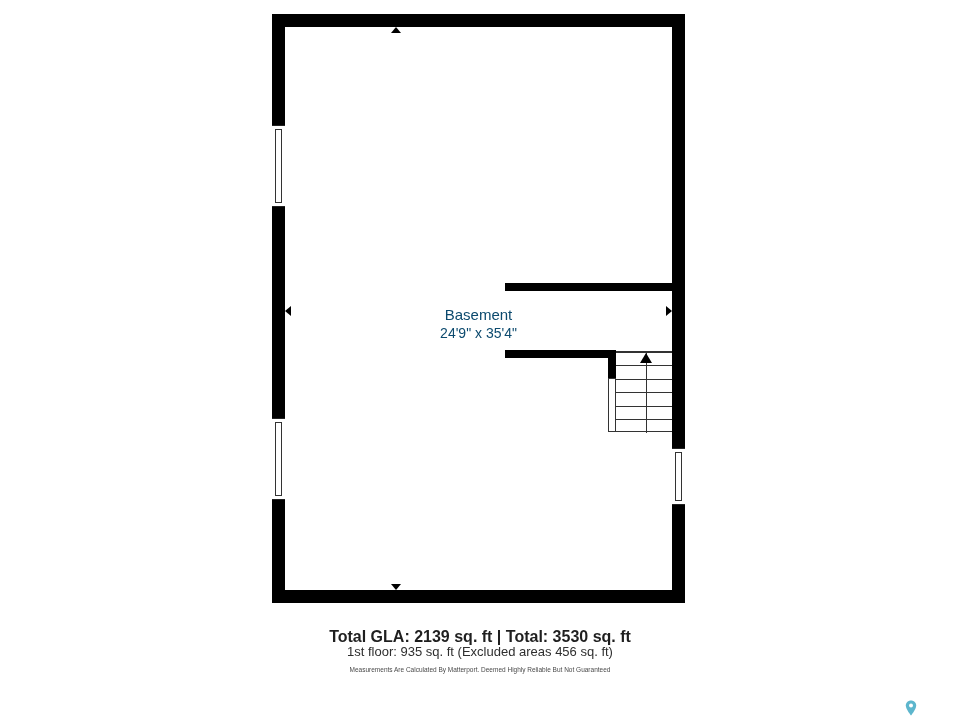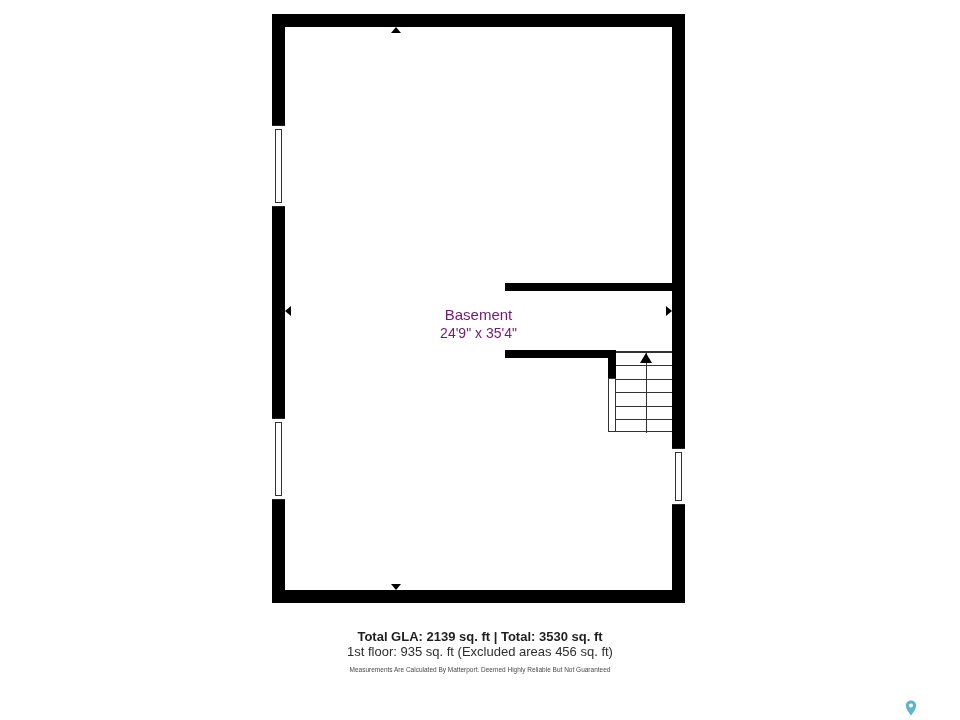--- a/index.html
+++ b/index.html
@@ -99,34 +99,34 @@
     border-top: 5px solid transparent;
     border-bottom: 5px solid transparent;
     border-left: 6px solid #000;
   }
 
   
   .room-label {
     position: absolute;
     left: 285px; top: 306px; width: 387px;
     text-align: center;
-    color: #701a75;
+    color: #0c4a6e;
   }
   .room-label .name { font-size: 15px; line-height: 18px; }
   .room-label .dims { font-size: 14px; line-height: 18px; }
 
   
   .footer {
     position: absolute;
     left: 0; top: 629px; width: 960px;
     text-align: center;
     color: #2e2e2e;
   }
   .footer .total {
-    font-size: 13px; font-weight: bold; line-height: 15px; color: #1f1f1f;
+    font-size: 16px; font-weight: bold; line-height: 15px; color: #1f1f1f;
   }
   .footer .line { font-size: 13px; line-height: 15px; }
   .footer .disclaimer {
     margin-top: 7px;
     font-size: 6.5px; line-height: 8px;
     color: #4a4a4a;
   }
 
   
   .pin {

